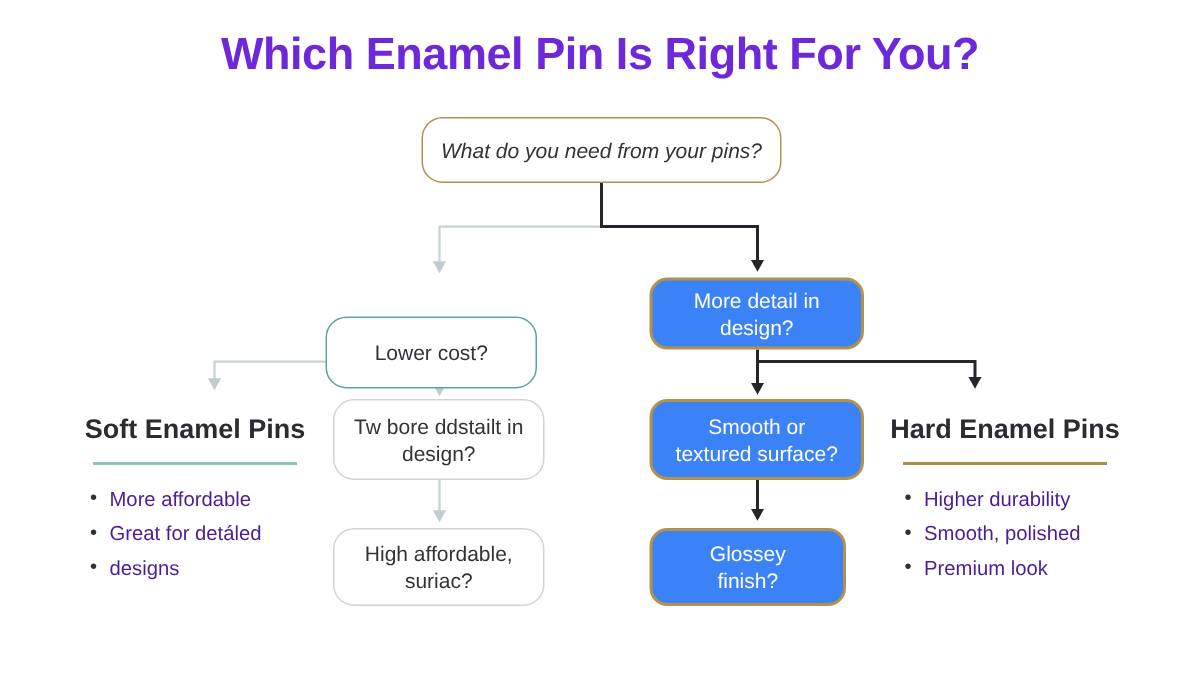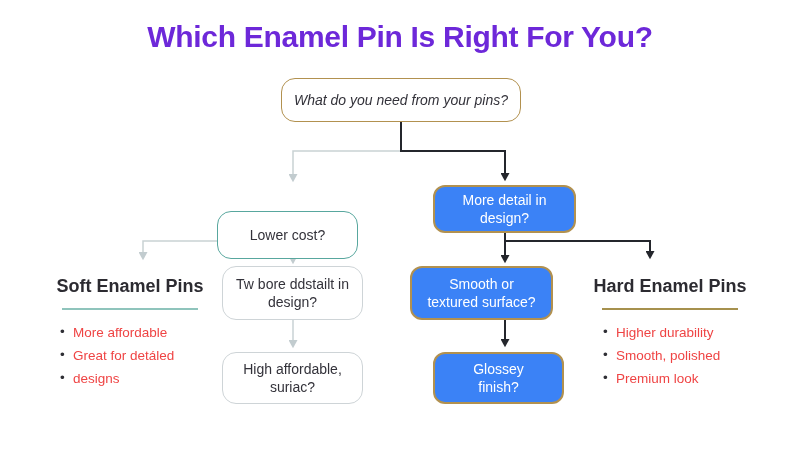--- a/index.html
+++ b/index.html
@@ -55,21 +55,21 @@
     border: 2px solid #b2914f;
     border-radius: 12px;
     color: #ffffff;
     font-weight: 500;
   }
 
   .node-root           { left: 281px; top: 78px;  width: 240px; height: 44px; font-style: italic; }
   .node-lower-cost     { left: 217px; top: 185px; width: 141px; height: 48px; margin-top: 26px; }
   .node-more-detail    { left: 433px; top: 185px; width: 143px; height: 48px; }
   .node-detail-design  { left: 222px; top: 266px; width: 141px; height: 54px; }
-  .node-smooth         { left: 410px; top: 266px; width: 143px; height: 54px; align-items: center; }
+  .node-smooth         { left: 433px; top: 266px; width: 143px; height: 54px; align-items: center; }
   .node-durability     { left: 222px; top: 352px; width: 141px; height: 52px; }
   .node-glossy         { left: 433px; top: 352px; width: 131px; height: 52px; }
   .node-glossy span    { display: inline-block; max-width: 80px; }
 
   .result-panel {
     position: absolute;
     width: 168px;
     text-align: center;
   }
   .panel-soft { left: 46px;  top: 276px; }
@@ -87,21 +87,21 @@
     width: 136px;
     margin: 11px auto 15px auto;
   }
   .divider--teal { border-top-color: #8fc4bc; }
   .divider--gold { border-top-color: #a6914e; }
 
   .result-bullets {
     list-style: none;
     text-align: left;
     font-size: 13.5px;
-    color: #ef4444;
+    color: #4c1d95;
     padding-left: 14px;
   }
   .result-bullets li {
     position: relative;
     padding-left: 13px;
     margin-bottom: 6px;
     line-height: 1.25;
   }
   .result-bullets li::before {
     content: "•";

